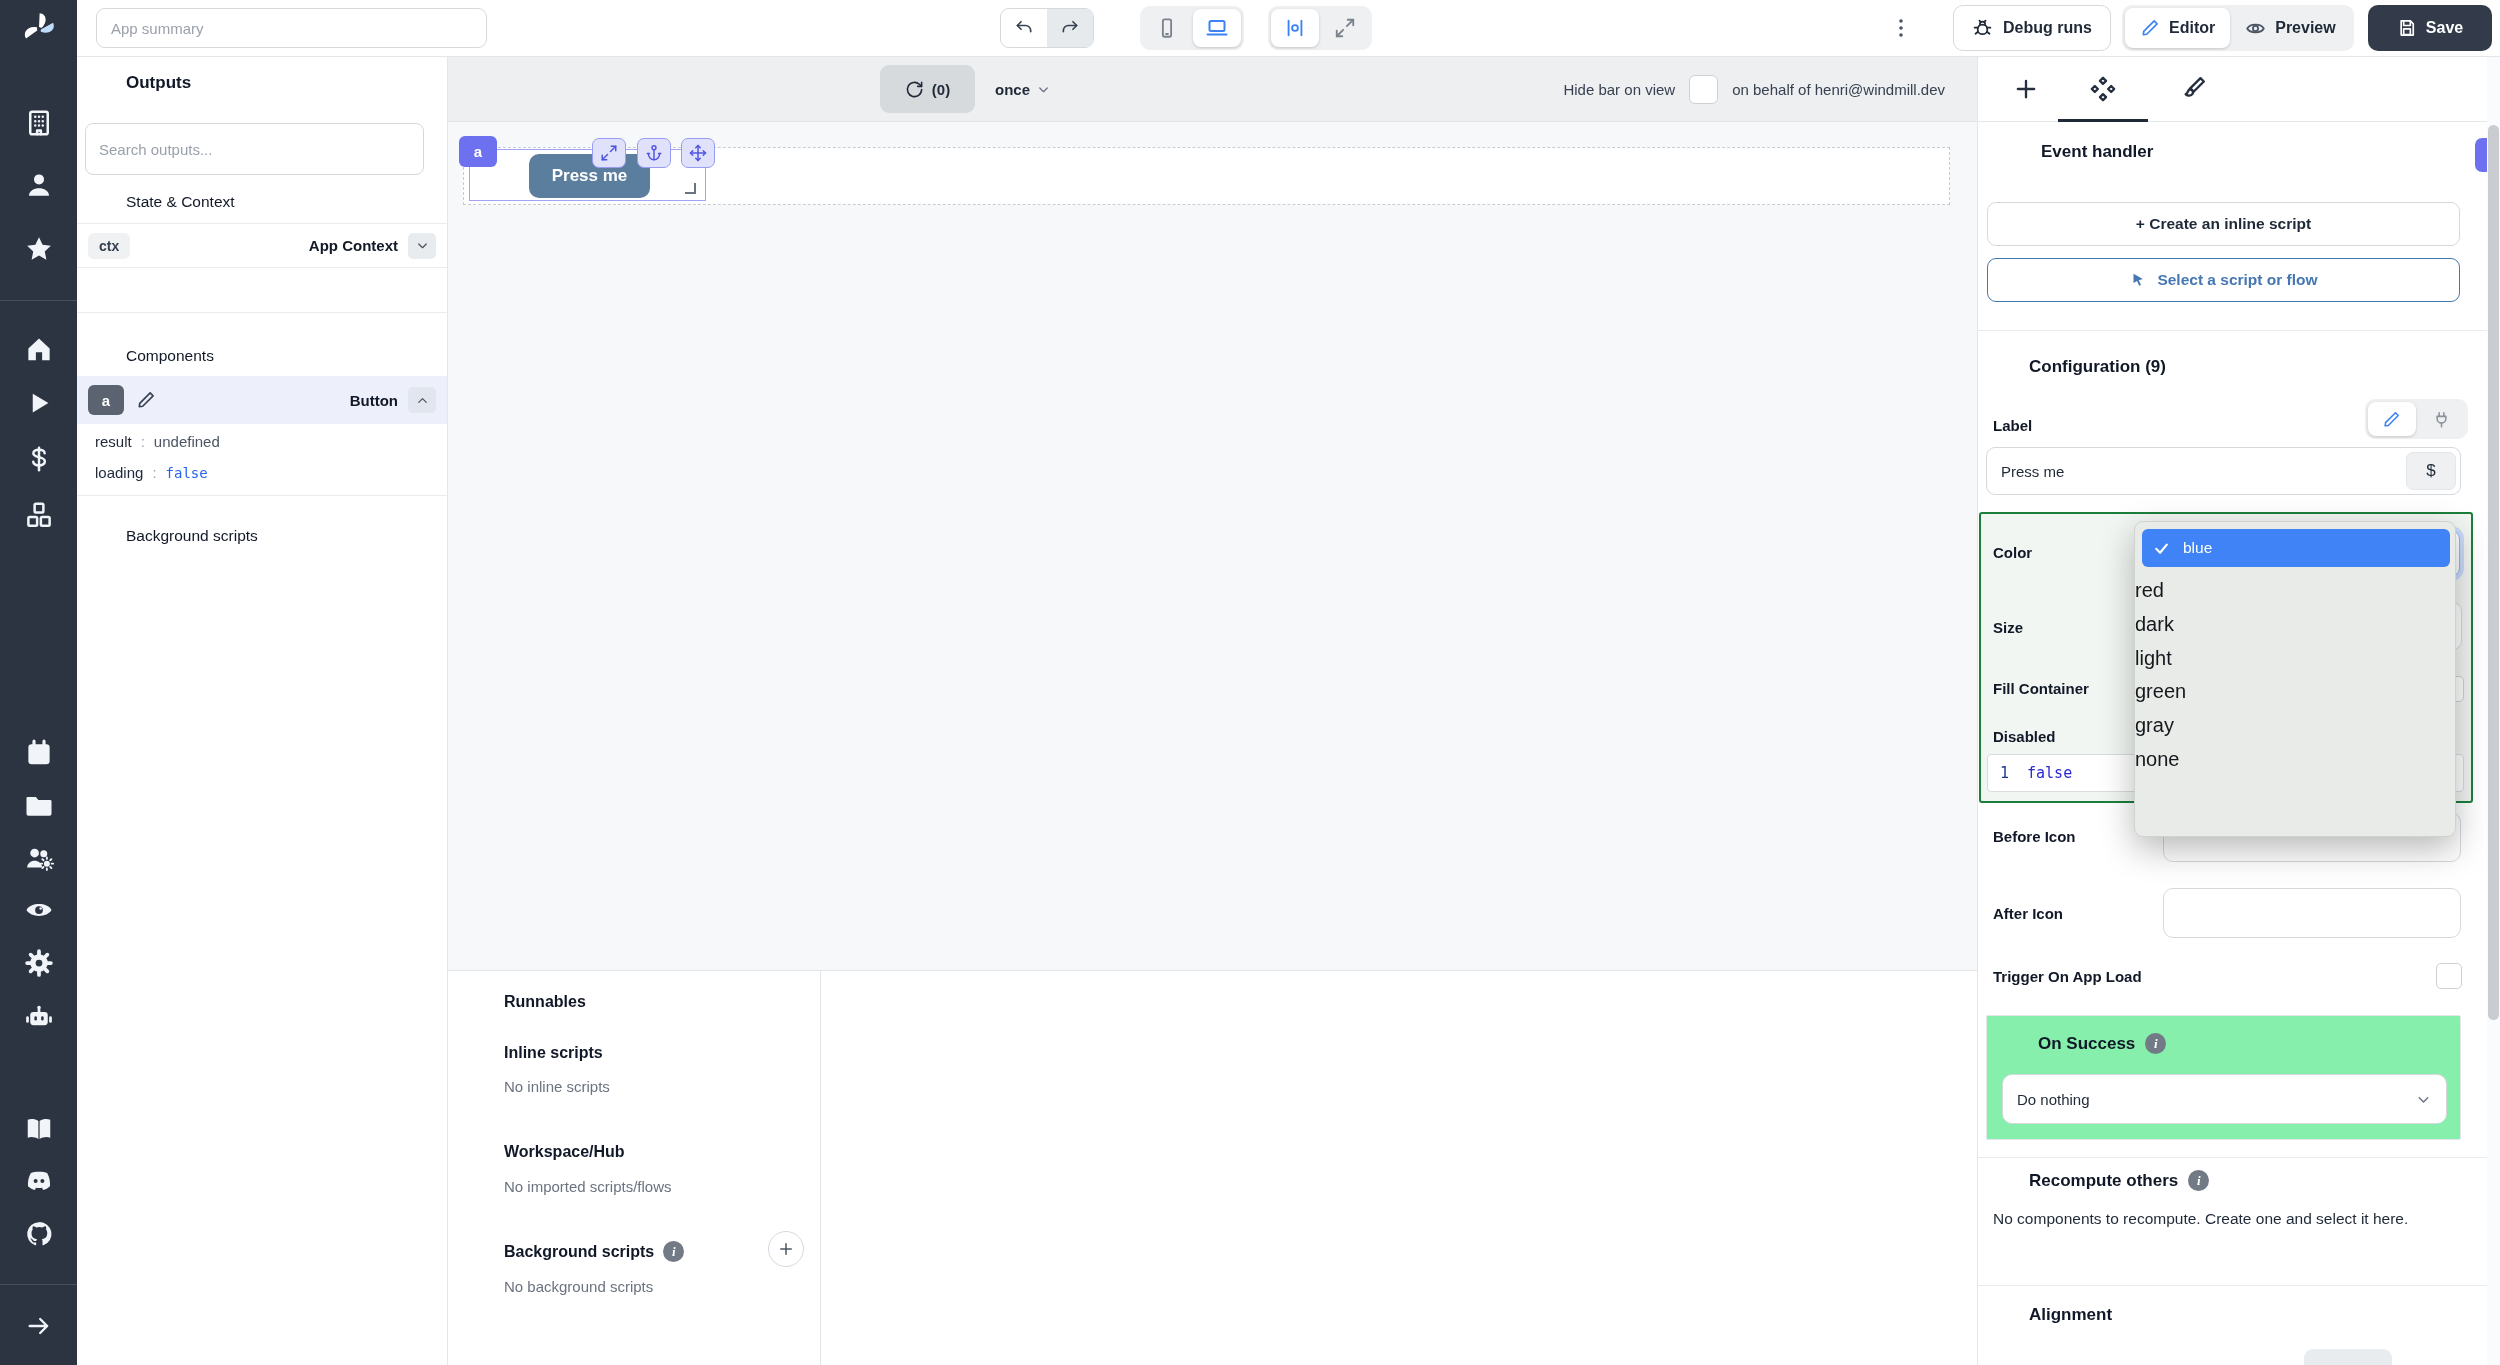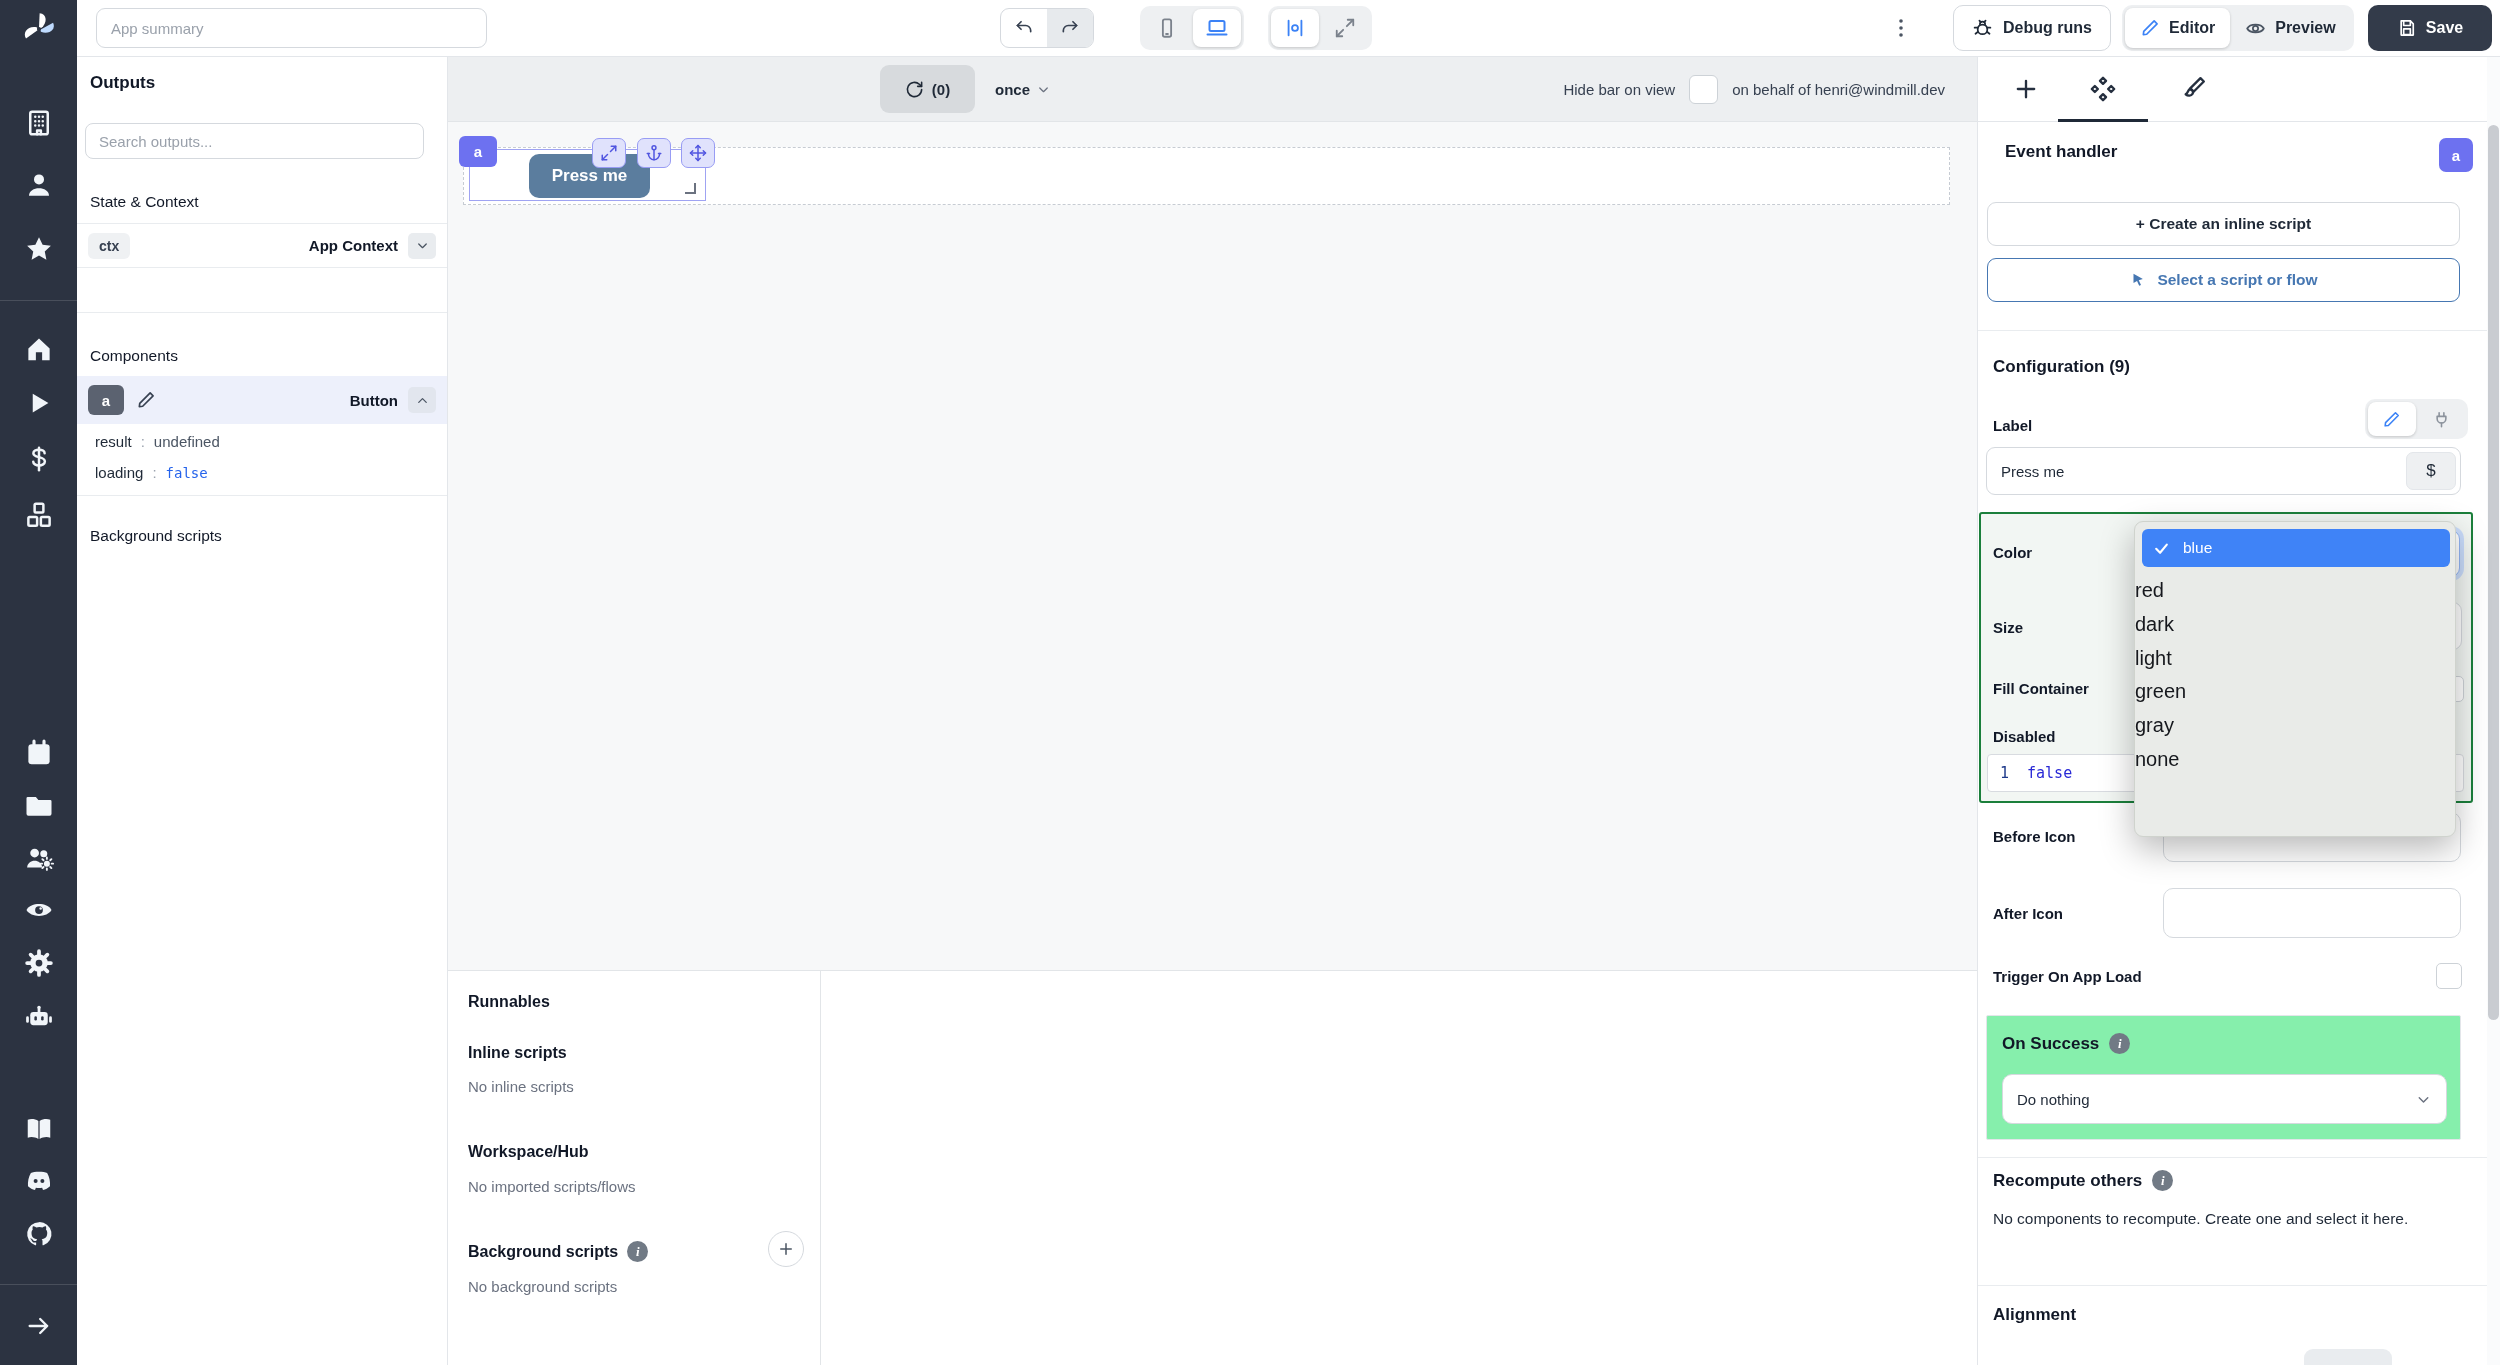--- a/index.html
+++ b/index.html
@@ -1,18 +1,18 @@
 <!DOCTYPE html>
 <html><head>
 <meta charset="utf-8">
 <style>
   * { box-sizing: border-box; margin: 0; padding: 0; }
   body { font-family: "Liberation Sans", sans-serif; color: #1f2937; background:#fff; }
   .app { position: relative; width: 2500px; height: 1365px; background:#fff; overflow: hidden; }
-  .abs { position: absolute; }
+  .abs { position: absolute; margin-left: 36px; }
 
   svg { display:block; }
   .ic { stroke: currentColor; fill: none; stroke-width: 2; stroke-linecap: round; stroke-linejoin: round; }
 
   
   .sidebar { position:absolute; left:0; top:0; width:77px; height:100%; background:#2c3341; z-index:30; }
   .sic { position:absolute; left:50%; transform:translateX(-50%); color:#f1f5f9; }
   .sdiv { position:absolute; left:0; width:100%; height:1px; background:rgba(255,255,255,.14); }
 
   
@@ -29,21 +29,21 @@
   .btn-debug { position:absolute; left:1876px; top:5px; height:46px; padding:0 18px; border:1px solid #d5d9de; border-radius:10px; background:#fff; font-weight:700; font-size:16px; display:flex; gap:10px; align-items:center; color:#1f2937; }
   .ep-group { position:absolute; left:2045px; top:5px; height:46px; background:#eef0f2; border-radius:10px; display:flex; align-items:center; padding:3px; }
   .ep { height:40px; padding:0 15px; border-radius:8px; display:flex; align-items:center; gap:9px; font-weight:700; font-size:16px; color:#1f2937; }
   .ep.active { background:#fff; box-shadow:0 1px 3px rgba(0,0,0,.18); }
   .btn-save { position:absolute; left:2291px; top:5px; width:124px; height:46px; background:#333b4a; color:#fff; border-radius:10px; font-weight:700; font-size:16px; display:flex; align-items:center; justify-content:center; gap:9px; }
 
   
   .outputs { position:absolute; left:77px; top:57px; width:371px; height:1308px; background:#fff; border-right:1px solid #e3e6ea; z-index:10; }
   .h17 { font-size:17px; font-weight:700; color:#111827; }
   .h15 { font-size:15.5px; font-weight:400; color:#111827; }
-  .input-search { position:absolute; left:8px; top:66px; width:339px; height:36px; border:1px solid #d5d9de; border-radius:8px; padding:15px 13px; font-size:15px; color:#b91c1c; outline:none; font-family:"Liberation Sans",sans-serif; }
+  .input-search { position:absolute; left:8px; top:66px; width:339px; height:52px; border:1px solid #d5d9de; border-radius:8px; padding:15px 13px; font-size:15px; color:#b91c1c; outline:none; font-family:"Liberation Sans",sans-serif; }
   .input-search::placeholder { color:#9aa1ab; }
   .odiv { position:absolute; left:0; width:100%; height:1px; background:#e9ecef; }
   .orow { position:absolute; left:0; width:100%; height:43px; display:flex; align-items:center; padding:0 11px; }
   .okey { background:#eff1f3; border-radius:6px; padding:5px 11px; font-size:14px; font-weight:600; color:#374151; }
   .otype { margin-left:auto; font-size:15px; font-weight:700; color:#111827; }
   .chevbox { width:28px; height:26px; background:#e9ecef; border-radius:5px; display:flex; align-items:center; justify-content:center; margin-left:10px; color:#4b5563; }
   .comp-sel { background:#edf0fb; }
   .abadge-dark { background:#5b6270; color:#fff; border-radius:6px; width:36px; height:30px; display:flex; align-items:center; justify-content:center; font-weight:700; font-size:15px; }
   .kvline { position:absolute; left:18px; display:flex; gap:9px; font-size:15px; align-items:baseline; }
   .kvline .k { color:#1f2937; } .kvline .c { color:#9ca3af; }

